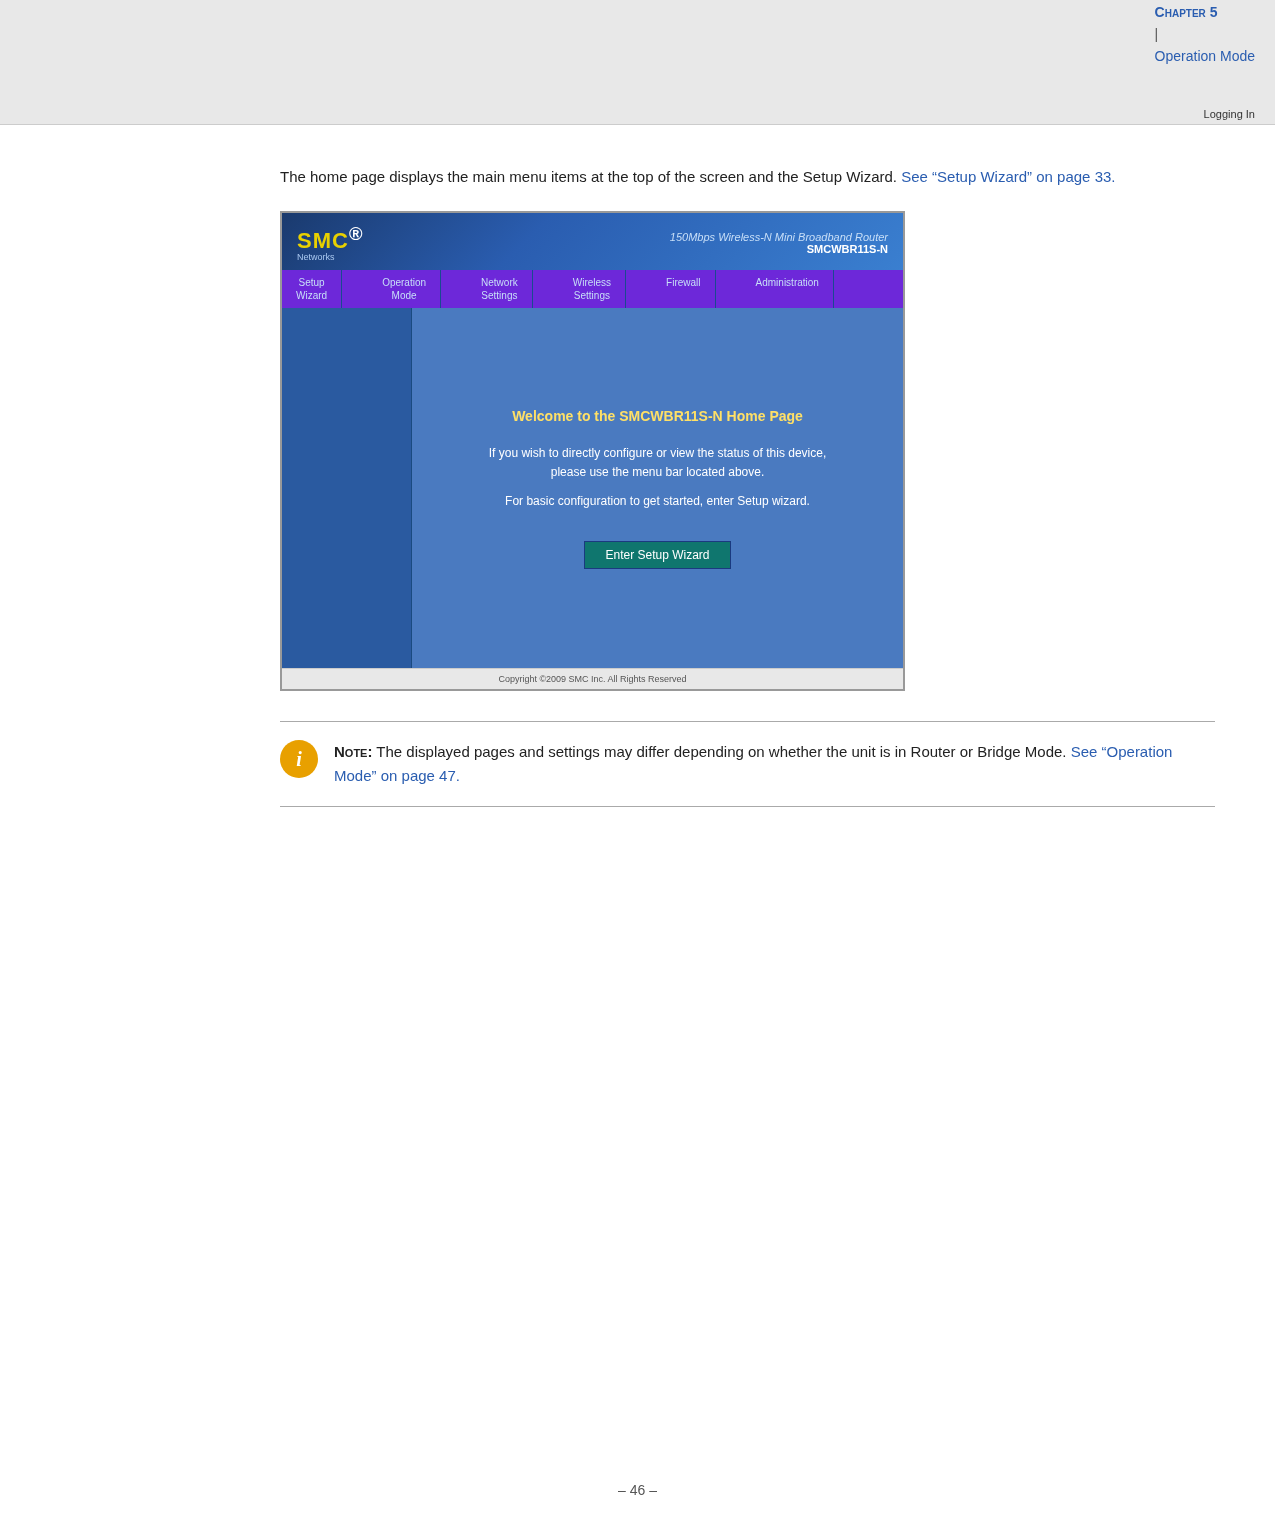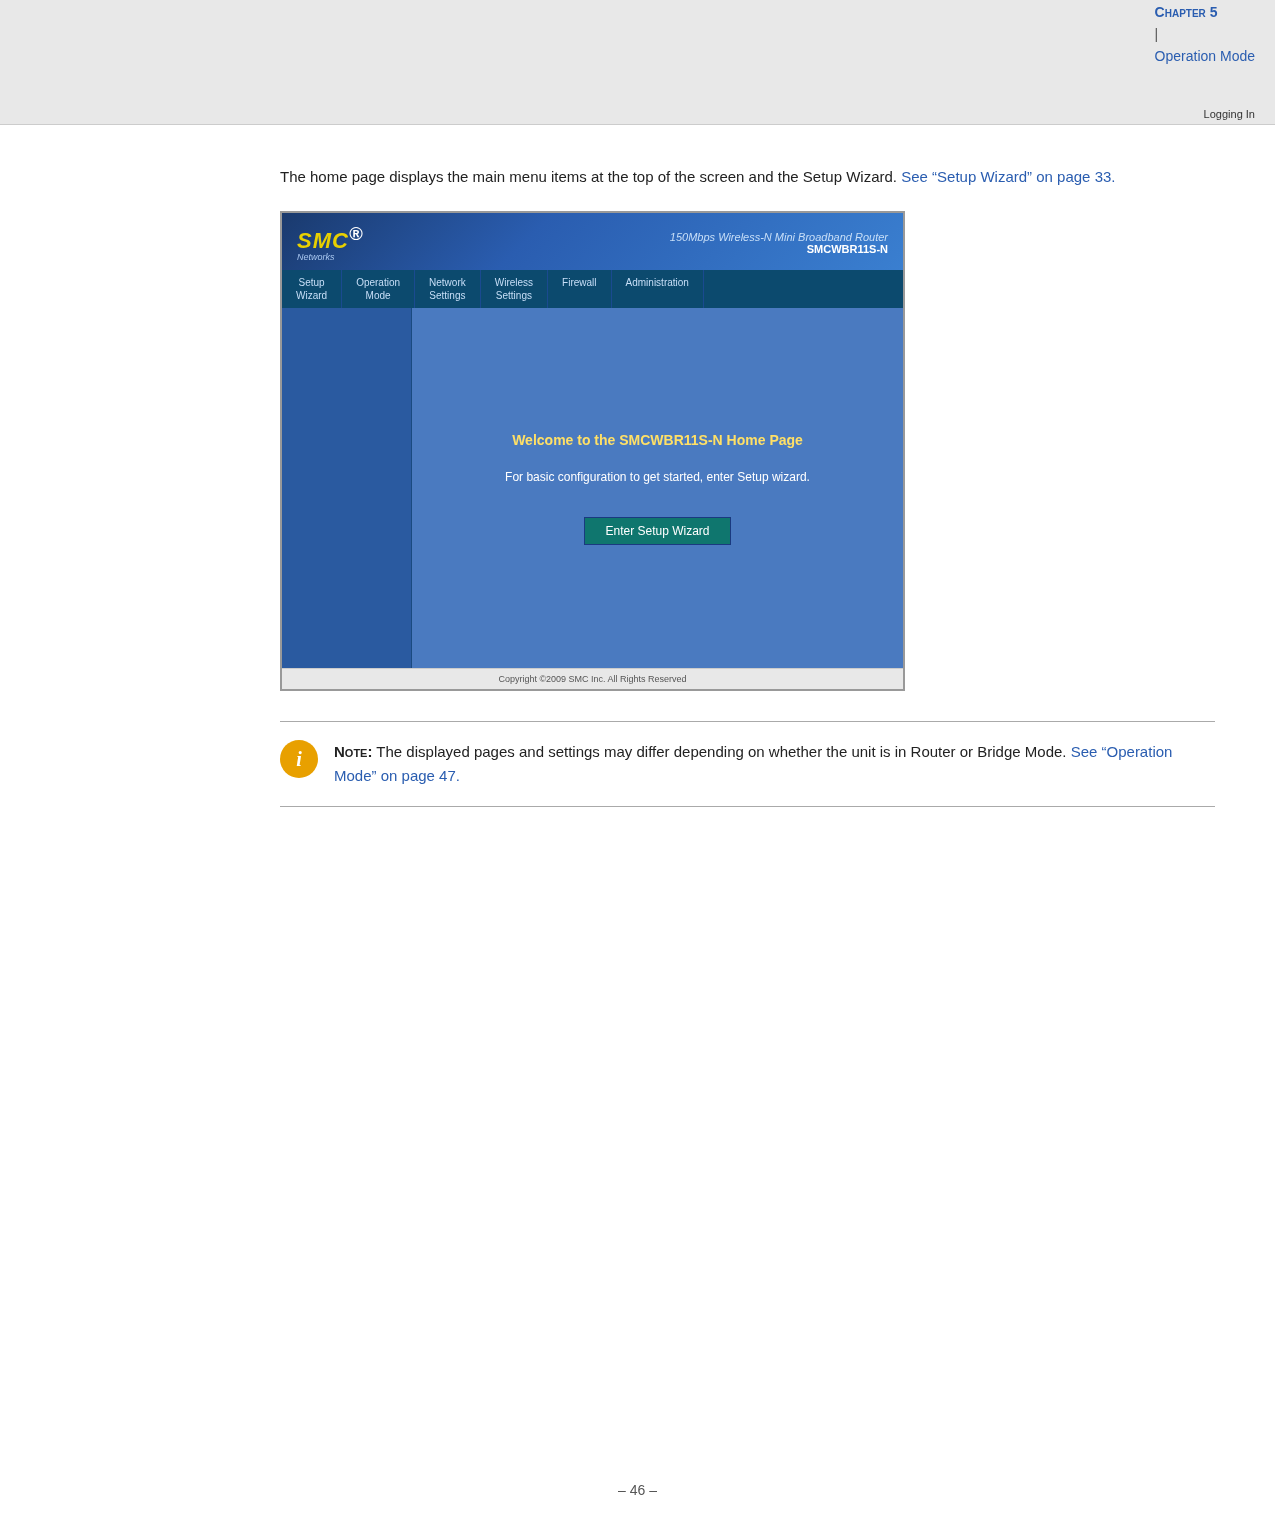--- a/index.html
+++ b/index.html
@@ -87,21 +87,20 @@
       background: linear-gradient(135deg, #1a3a6e 0%, #2a5db0 40%, #3a7fd0 100%);
       padding: 10px 15px 8px 15px;
       display: flex;
       justify-content: space-between;
       align-items: center;
     }
 
     .smc-logo-area {
       display: flex;
       flex-direction: column;
-      font-style: italic;
     }
 
     .smc-logo-text {
       font-size: 22px;
       font-weight: 900;
       color: #fff;
       letter-spacing: 1px;
       font-family: Arial Black, Arial, sans-serif;
     }
     .smc-logo-text span {
@@ -123,23 +122,24 @@
       font-style: italic;
     }
     .router-model {
       font-size: 11px;
       color: #fff;
       font-weight: bold;
     }
 
     
     .router-nav {
-      background: #0c4a6e;
+      background: #6d28d9;
       display: flex;
       padding: 0;
+      gap: 26px;
     }
 
     .router-nav-item {
       color: #c8dff8;
       font-size: 10px;
       text-align: center;
       padding: 6px 14px;
       cursor: pointer;
       border-right: 1px solid #1a4a90;
       line-height: 1.3;
@@ -298,20 +298,24 @@
       <div class="router-nav-item">Network<br>Settings</div>
       <div class="router-nav-item">Wireless<br>Settings</div>
       <div class="router-nav-item">Firewall</div>
       <div class="router-nav-item">Administration</div>
     </div>
 
     <div class="router-body">
       <div class="router-sidebar"></div>
       <div class="router-main-content">
         <div class="welcome-title">Welcome to the SMCWBR11S-N Home Page</div>
+        <div class="welcome-text">
+          <span>If you wish to directly configure or view the status of this device,</span><br>
+          <span>please use the menu bar located above.</span>
+        </div>
         <div class="welcome-text">For basic configuration to get started, enter Setup wizard.</div>
         <button class="setup-wizard-btn">Enter Setup Wizard</button>
       </div>
     </div>
 
     <div class="router-footer">Copyright ©2009 SMC Inc. All Rights Reserved</div>
 
   </div>
 
   <div class="note-container">

